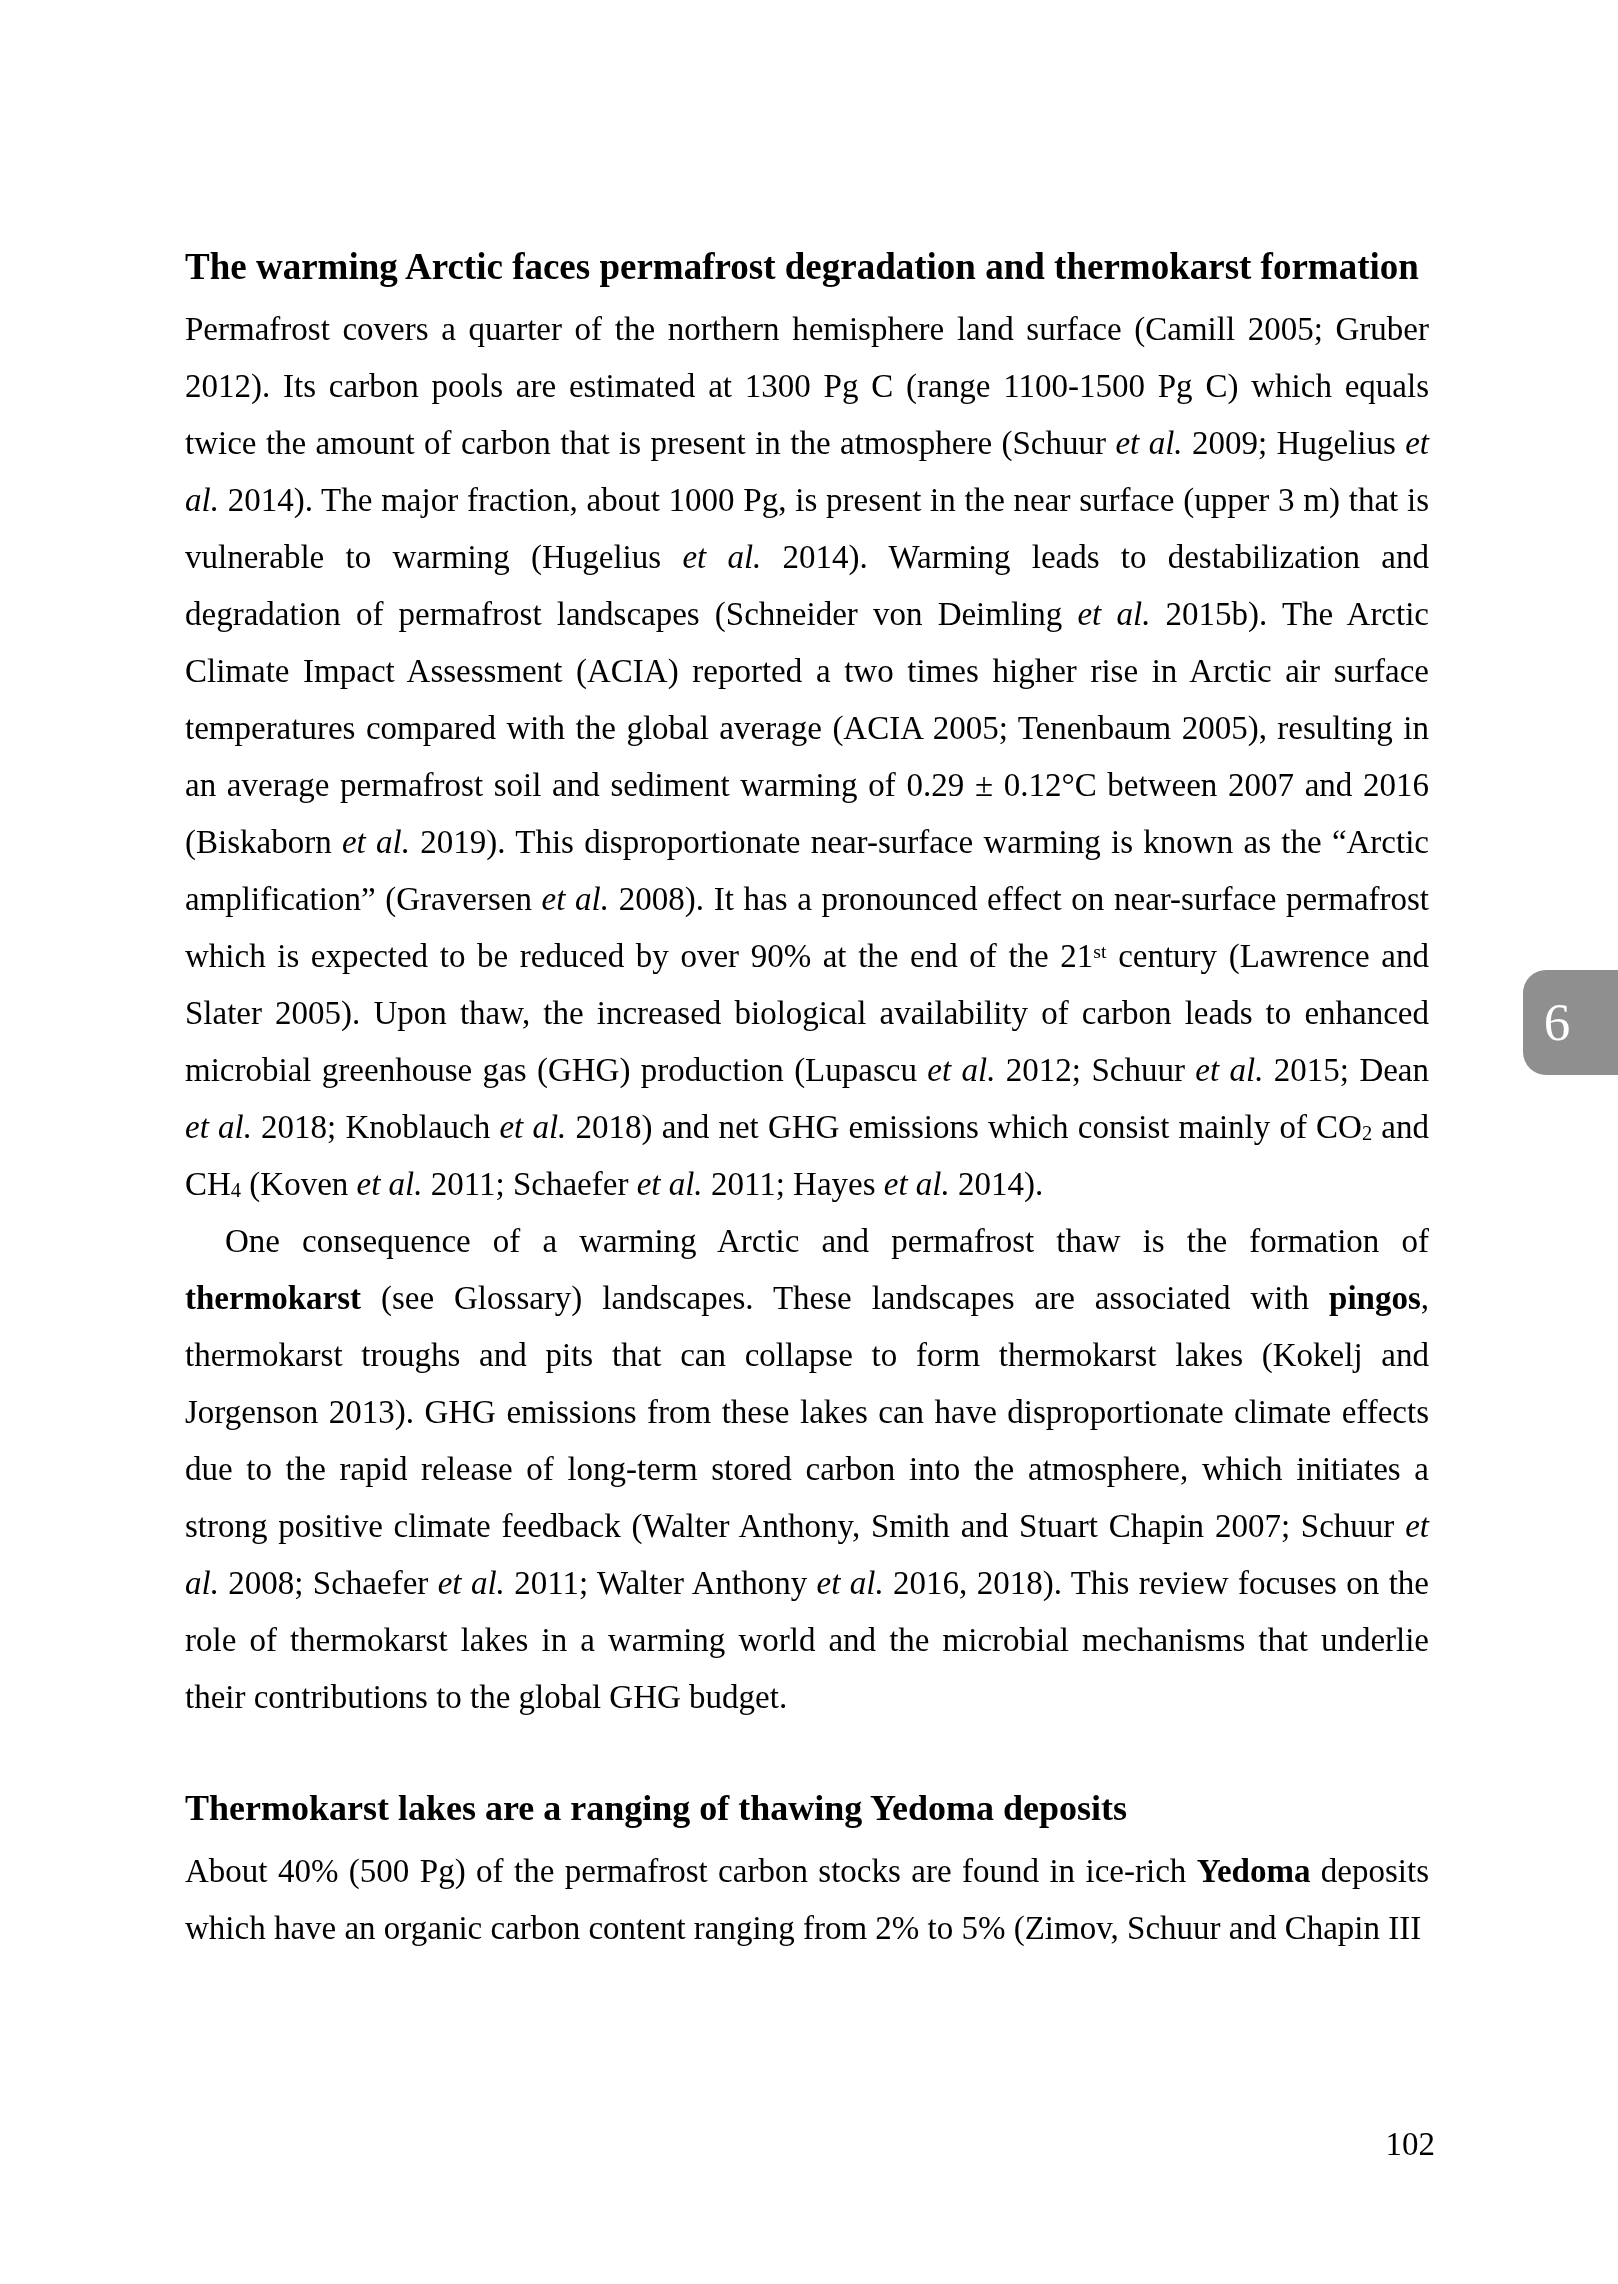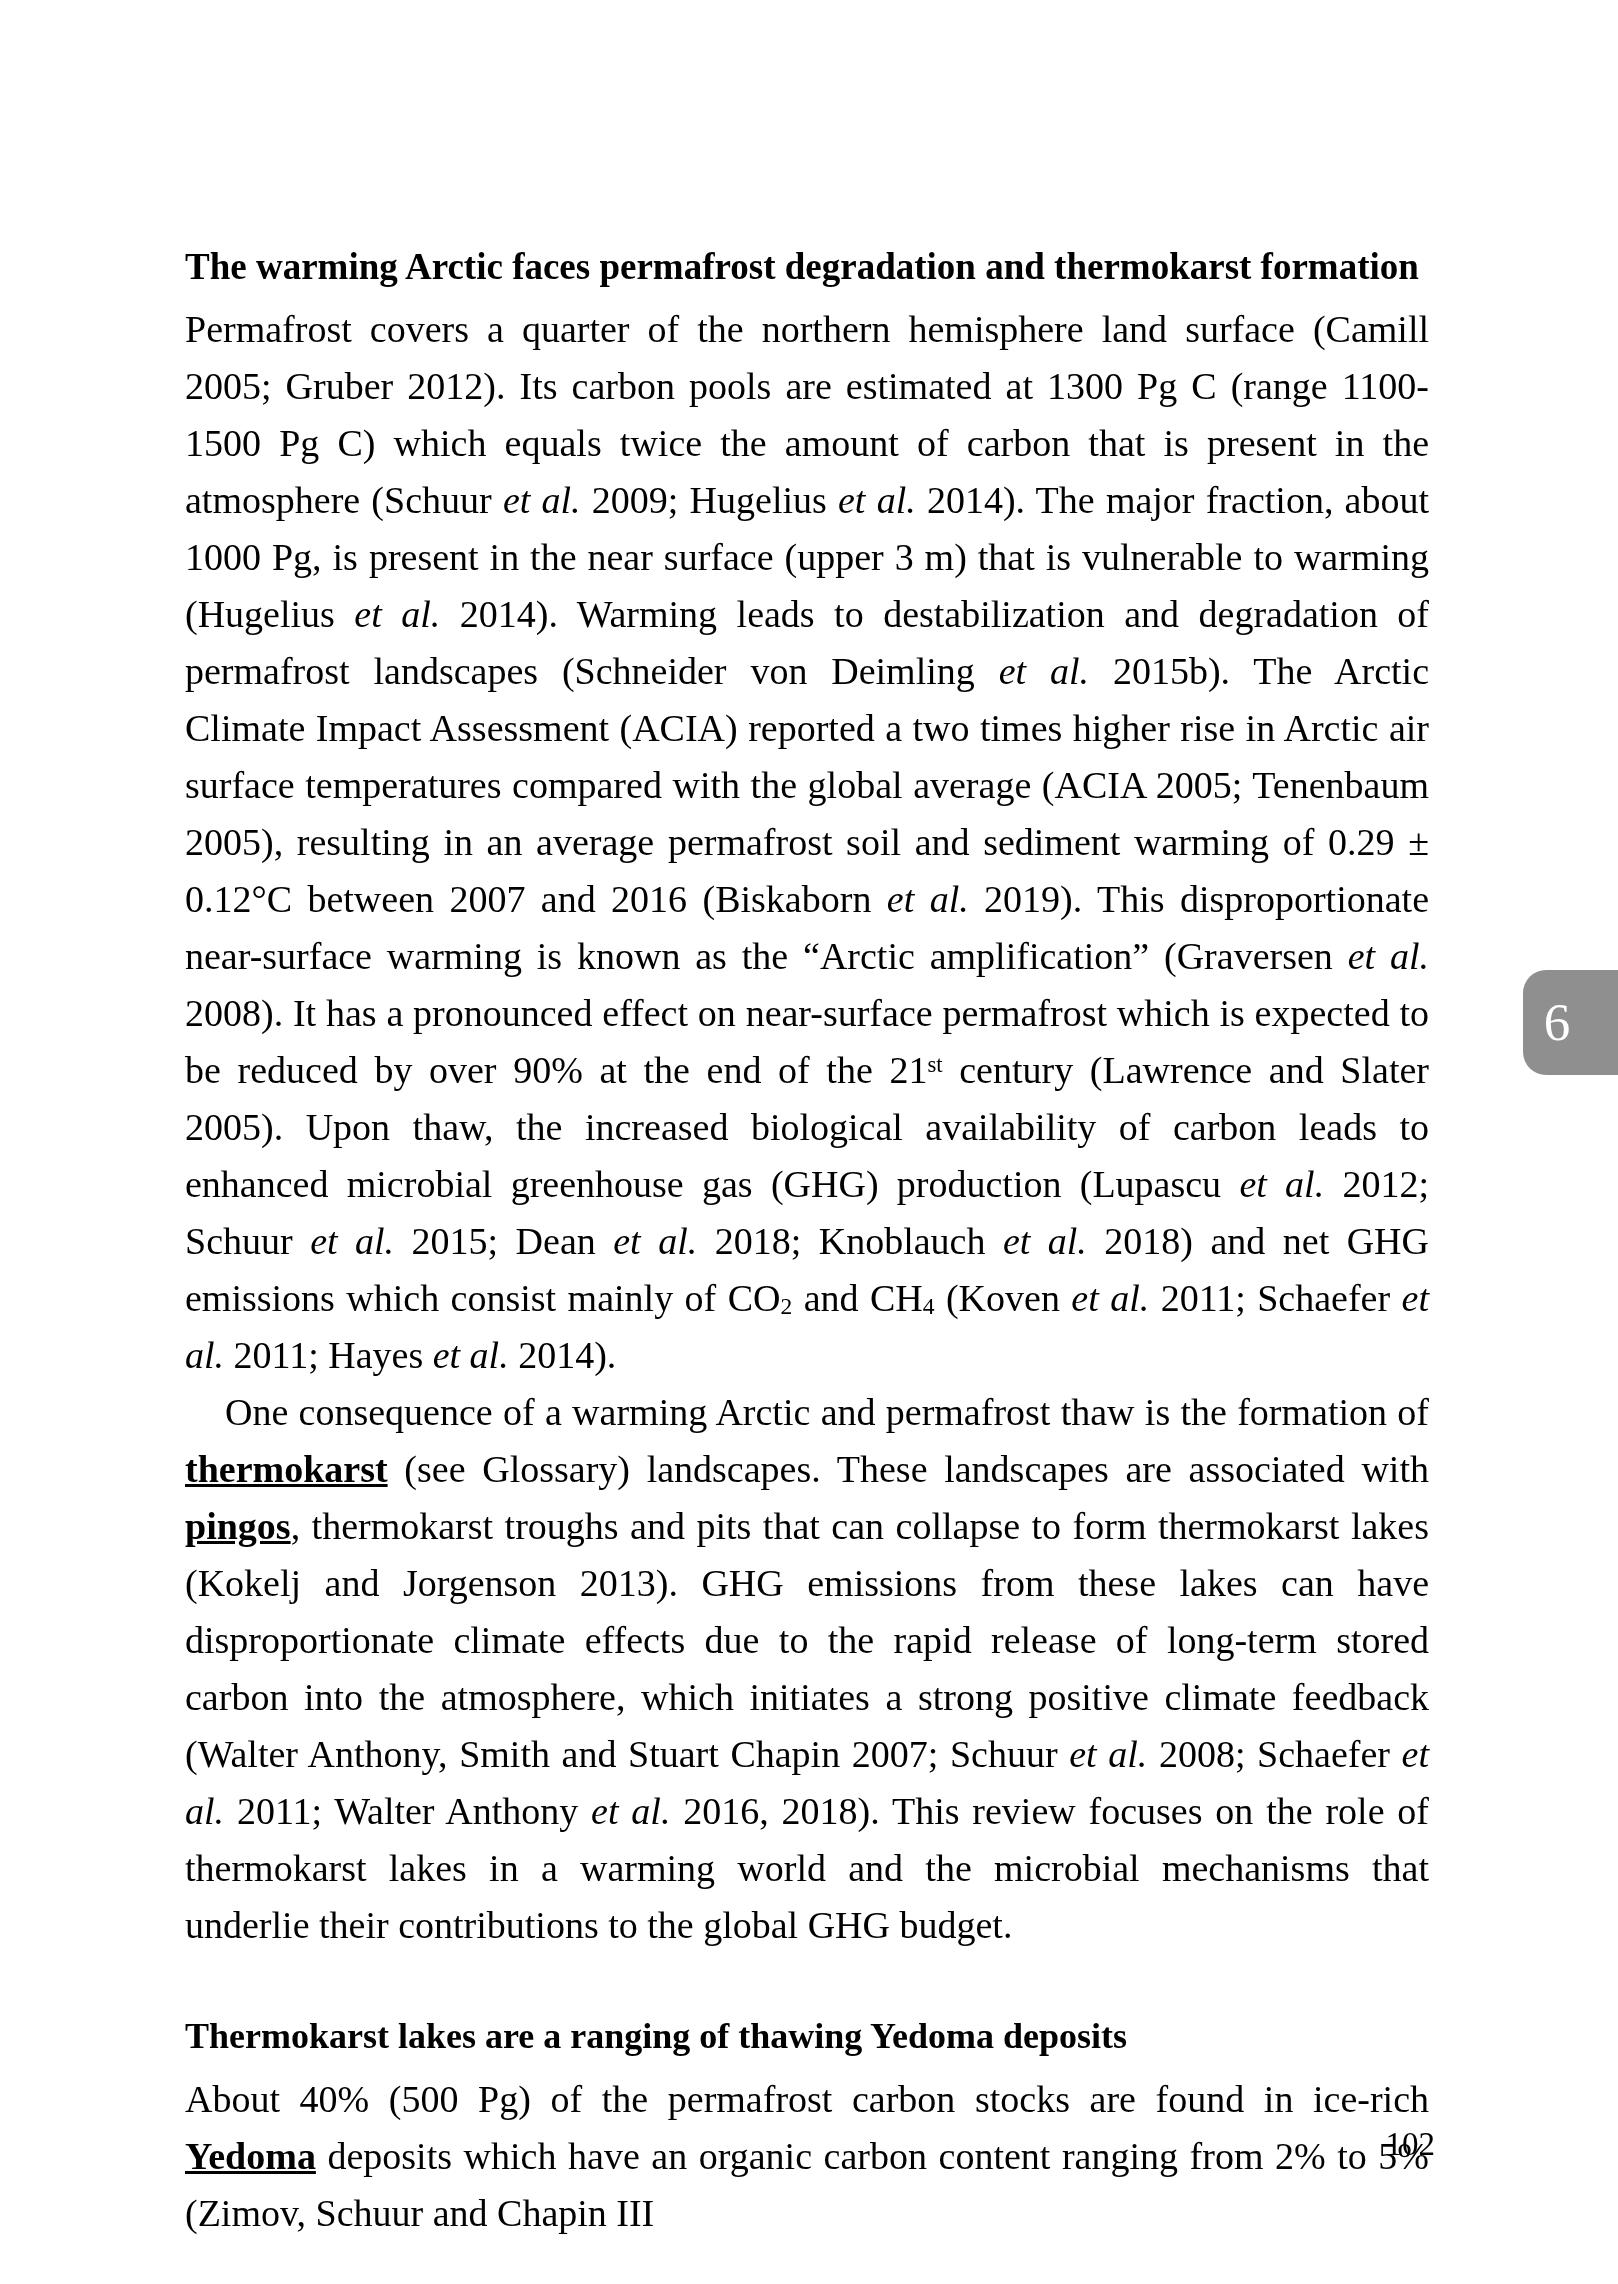--- a/index.html
+++ b/index.html
@@ -30,27 +30,27 @@
     font-size: 36px;
     line-height: 65px;
     font-weight: bold;
     text-align: left;
   }
   .pgroup { margin: 0; }
   #pgroup-intro  { margin-top: 2.3px; }
   #pgroup-yedoma { margin-top: 1.5px; }
   .pgroup p {
     margin: 0;
-    font-size: 38px;
+    font-size: 33px;
     line-height: 57px;
     text-align: justify;
   }
   .pgroup p.indented { text-indent: 40px; }
   .seg-i { font-style: italic; }
-  .seg-b { font-weight: bold; text-decoration: underline; }
+  .seg-b { font-weight: bold; }
   .seg-sub { font-size: 0.62em; vertical-align: -0.12em; line-height: 0; }
   .seg-sup { font-size: 0.60em; vertical-align: 0.48em; line-height: 0; }
   .page-number {
     position: absolute;
     top: 2128px;
     right: 183px;
     font-size: 33px;
     line-height: 33px;
   }
   .chapter-tab {

